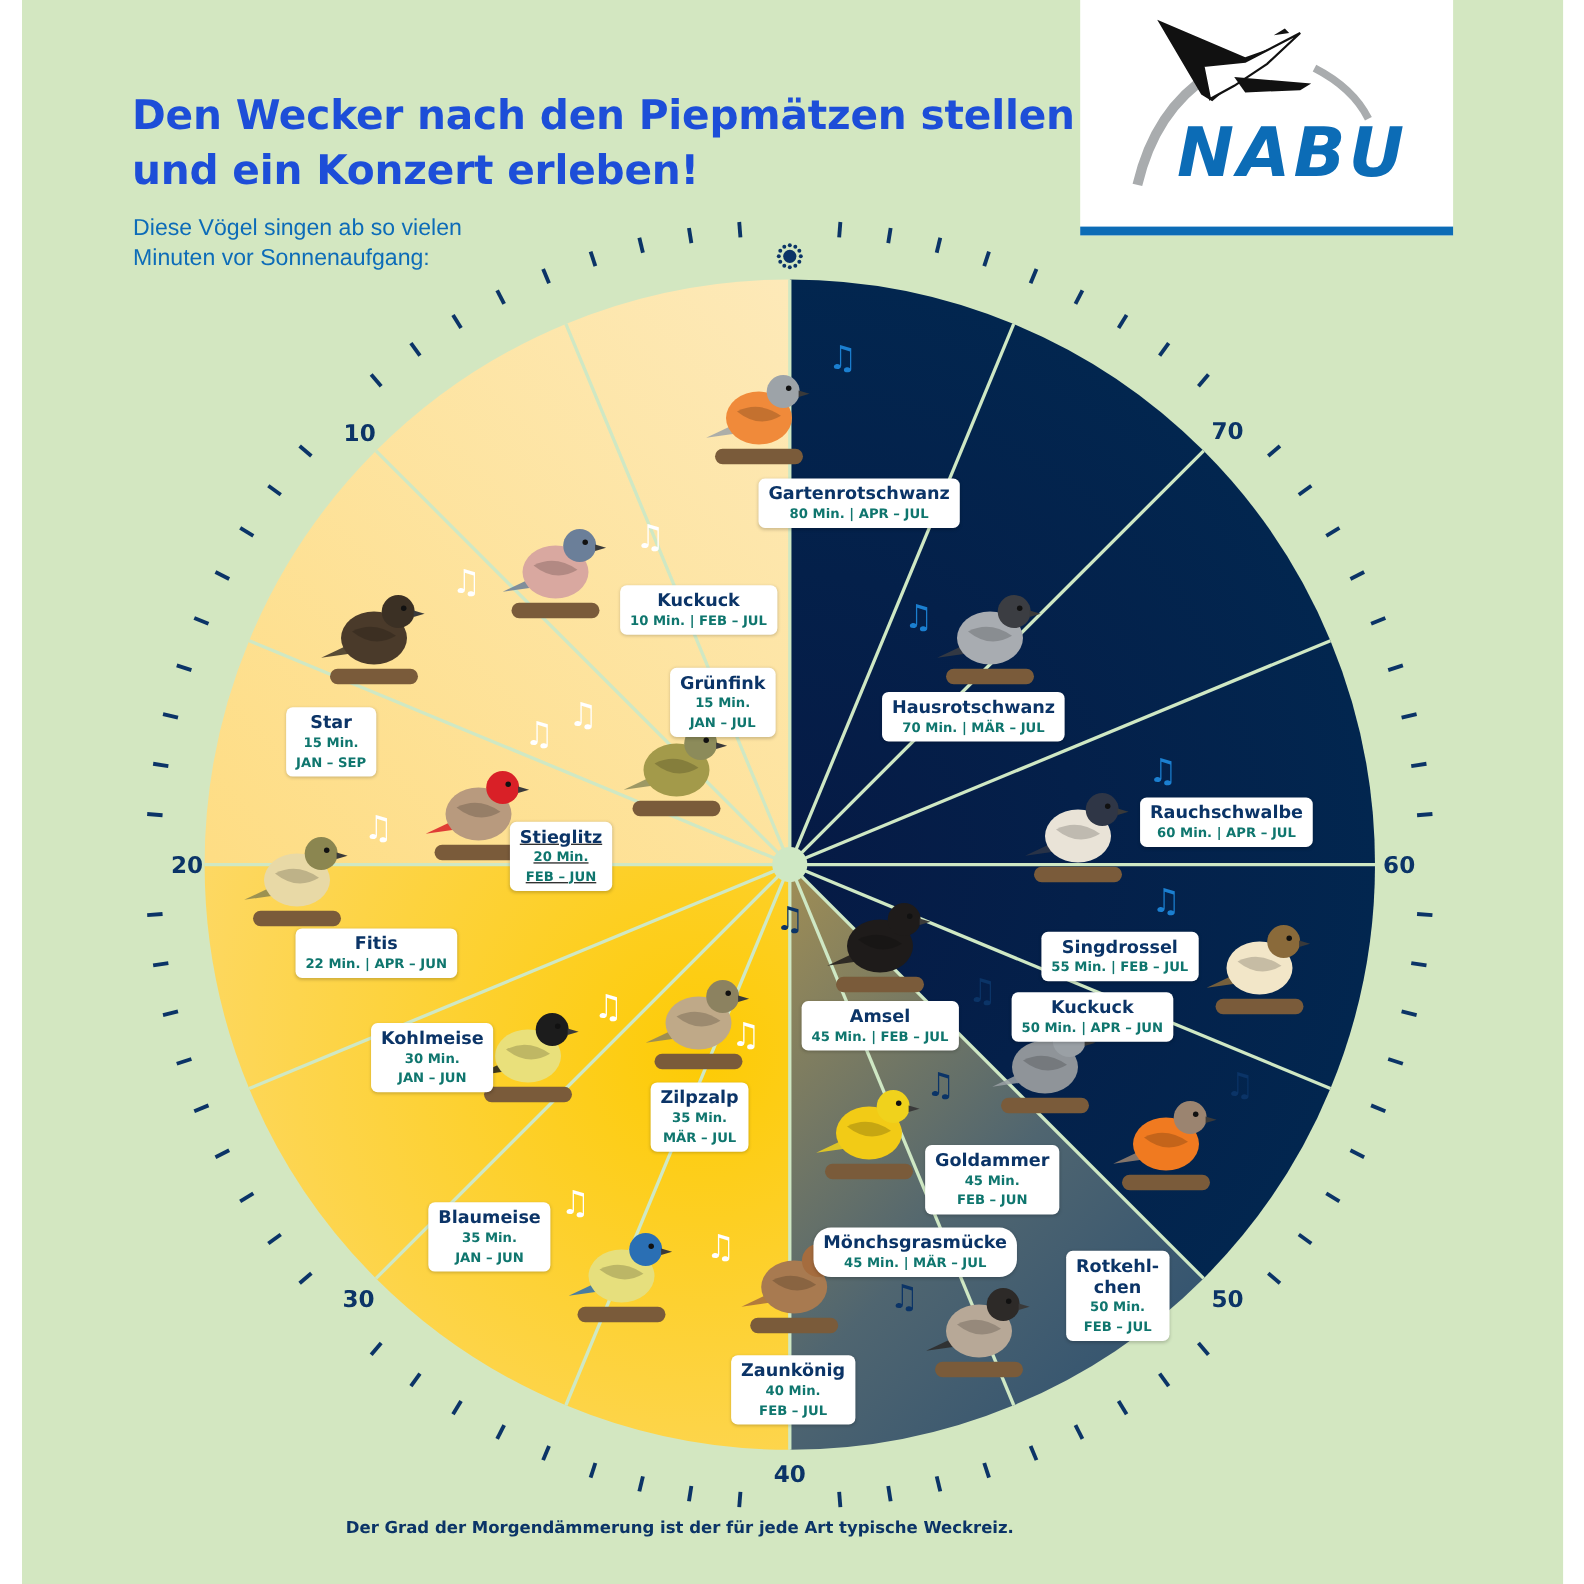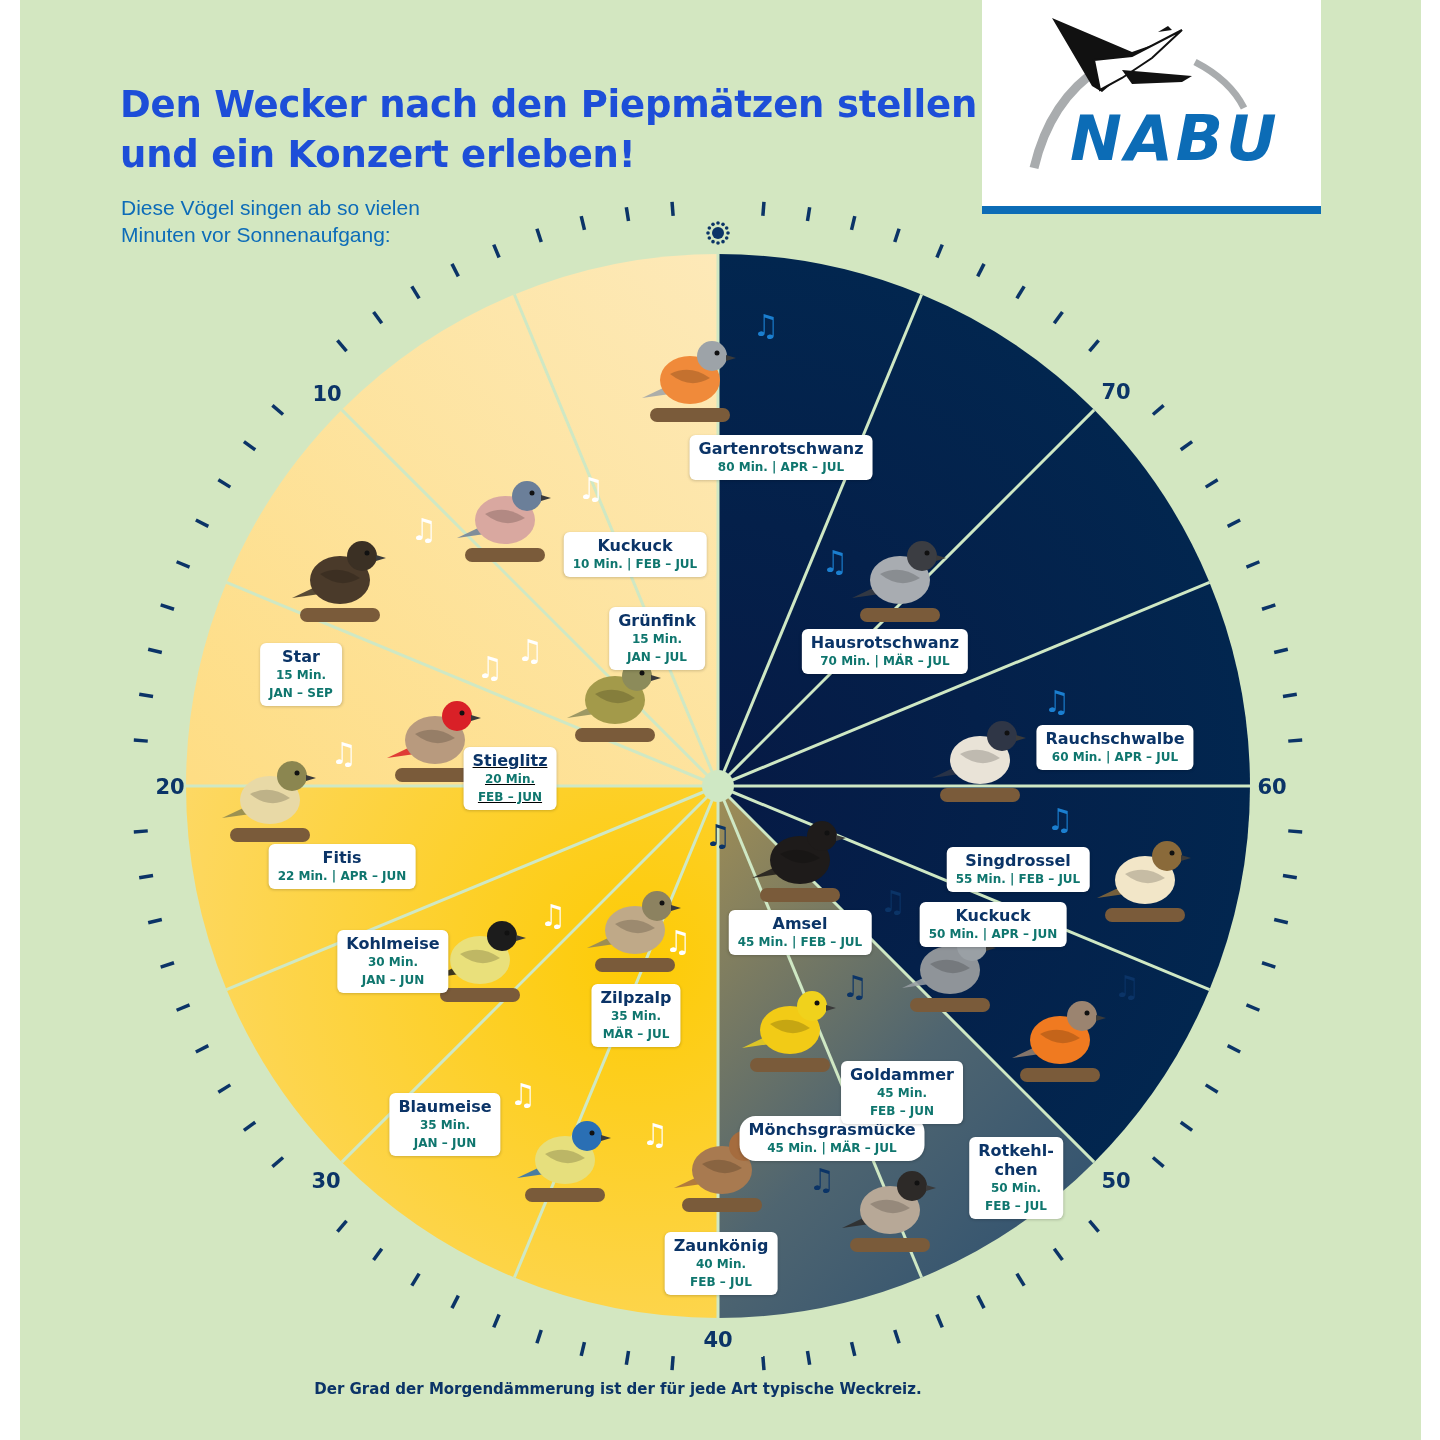--- a/index.html
+++ b/index.html
@@ -442,21 +442,21 @@
     <div class="card" style="left: 1016px; top: 1137px;">
       <span class="name">Rotkehl-</span>
       <span class="name">chen</span>
       <span class="meta">50 Min.</span>
       <span class="meta">FEB – JUL</span>
     </div>
     <div class="card" style="left: 832px; top: 1116px; border-radius: 16px;">
       <span class="name">Mönchsgrasmücke</span>
       <span class="meta">45 Min. | MÄR – JUL</span>
     </div>
-    <div class="card" style="left: 902px; top: 1041px; margin-top: 20px;">
+    <div class="card" style="left: 902px; top: 1041px;">
       <span class="name">Goldammer</span>
       <span class="meta">45 Min.</span>
       <span class="meta">FEB – JUN</span>
     </div>
     <div class="card" style="left: 800px; top: 910px;">
       <span class="name">Amsel</span>
       <span class="meta">45 Min. | FEB – JUL</span>
     </div>
     <div class="card" style="left: 721px; top: 1232px;">
       <span class="name">Zaunkönig</span>

